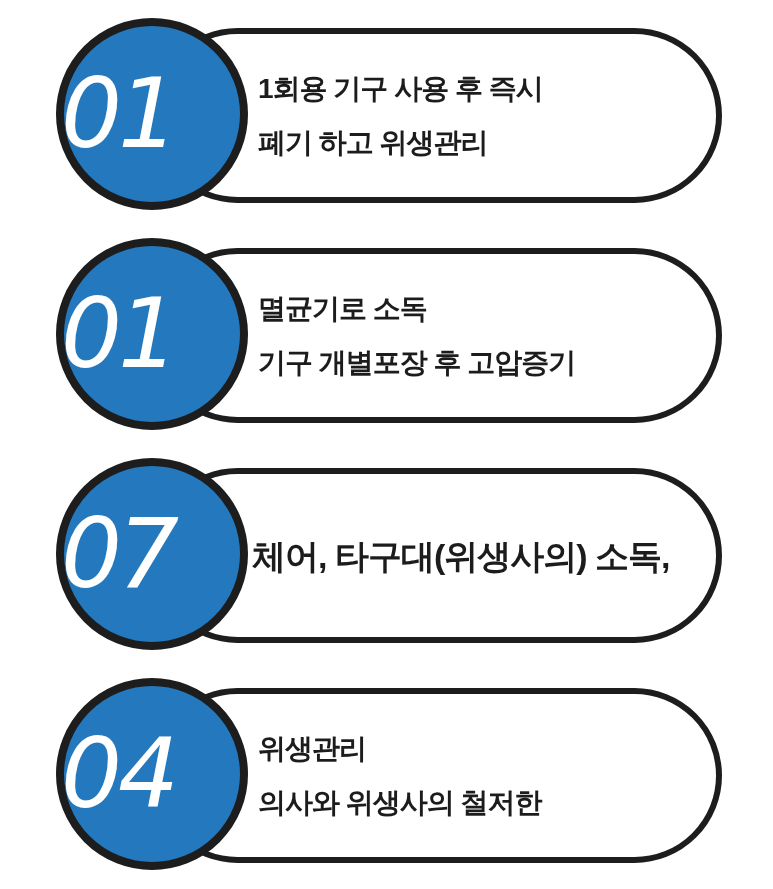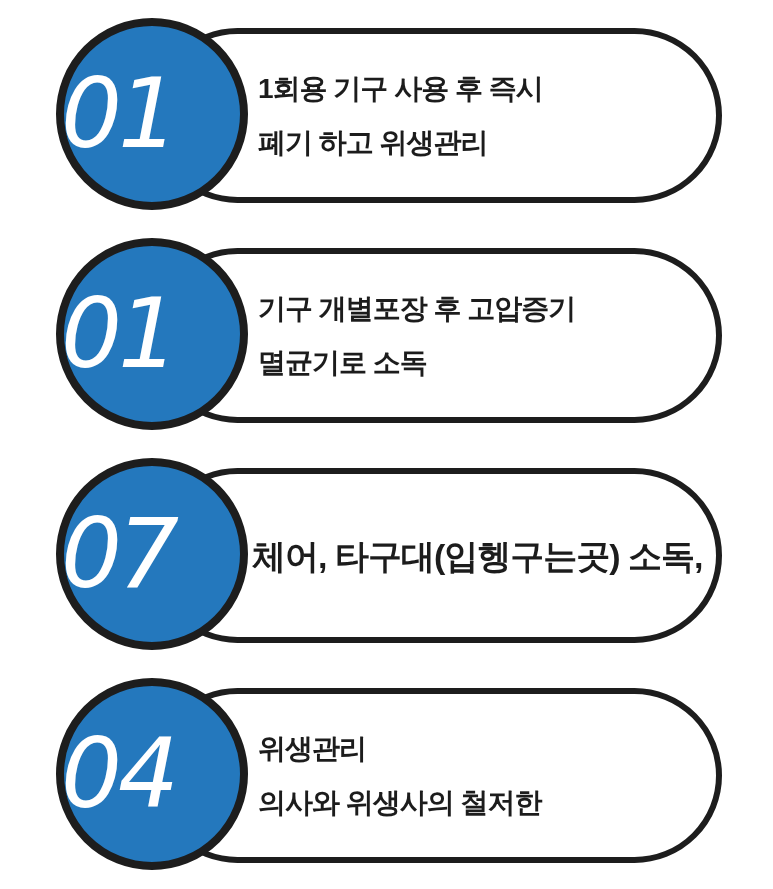--- a/index.html
+++ b/index.html
@@ -86,33 +86,33 @@
       </div>
     </div>
     <div class="num-circle">
       <span class="num">01</span>
     </div>
   </div>
 
   <div class="row">
     <div class="pill">
       <div class="pill-text">
+        <div>멸균기로 소독</div>
         <div>기구 개별포장 후 고압증기</div>
-        <div>멸균기로 소독</div>
       </div>
     </div>
     <div class="num-circle">
       <span class="num">01</span>
     </div>
   </div>
 
   <div class="row">
     <div class="pill">
       <div class="pill-text" style="padding-left:96px; font-size:34px;">
-        <div>체어, 타구대(입헹구는곳) 소독,</div>
+        <div>체어, 타구대(위생사의) 소독,</div>
       </div>
     </div>
     <div class="num-circle">
       <span class="num">07</span>
     </div>
   </div>
 
   <div class="row">
     <div class="pill">
       <div class="pill-text">

